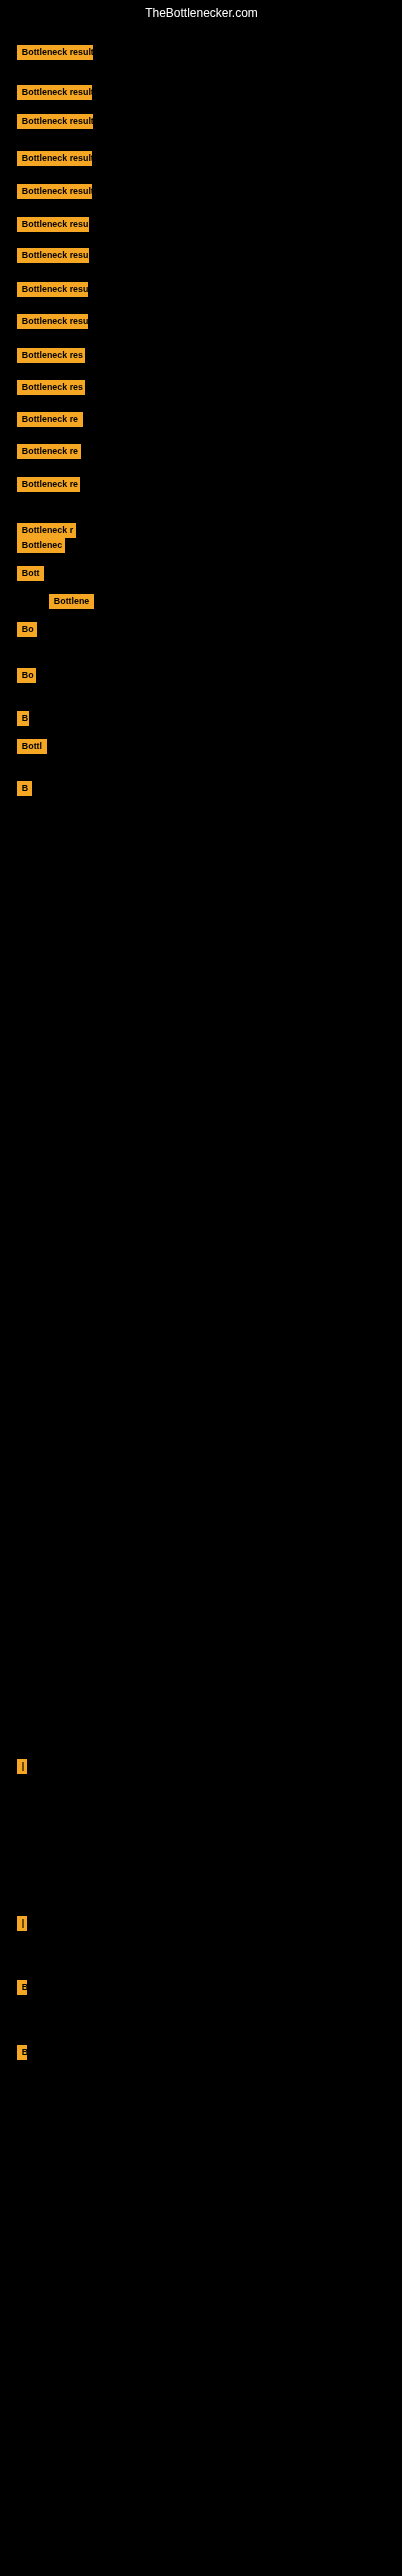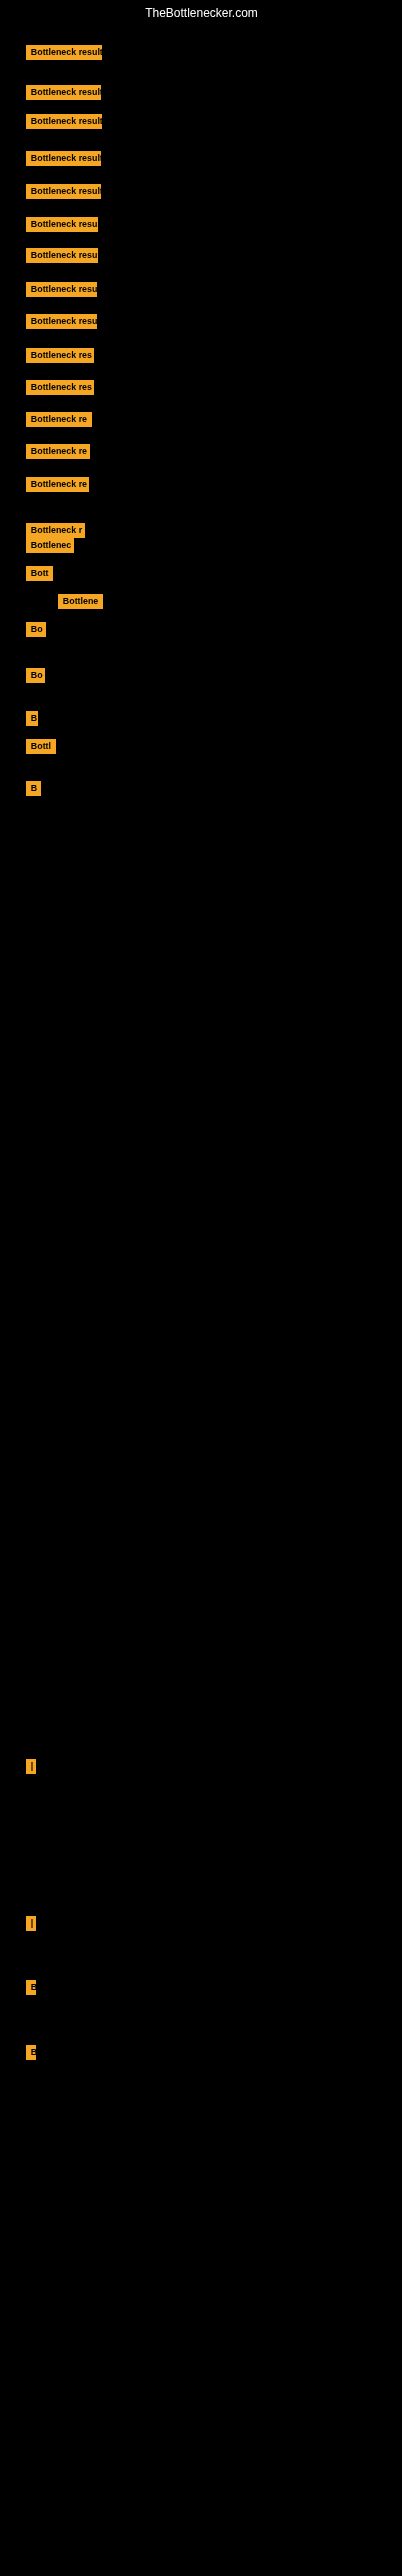--- a/index.html
+++ b/index.html
@@ -30,21 +30,21 @@
       font-size: 8.9px;
       font-weight: bold;
       padding: 2.4px 4.8px;
       display: inline-block;
       white-space: nowrap;
       overflow: hidden;
     }
 
     .badge-container {
       position: absolute;
-      left: 12px;
+      left: 3px;
       padding-left: 14px;
     }
   </style>
 </head>
 <body>
 
 <div class="site-title">TheBottlenecker.com</div>
 
 <div id="badges-container">
     <div class="badge-container" style="top: 45px; max-width: 76px;"><span class="bottleneck-badge" style="max-width: 76px;">Bottleneck result</span></div>

